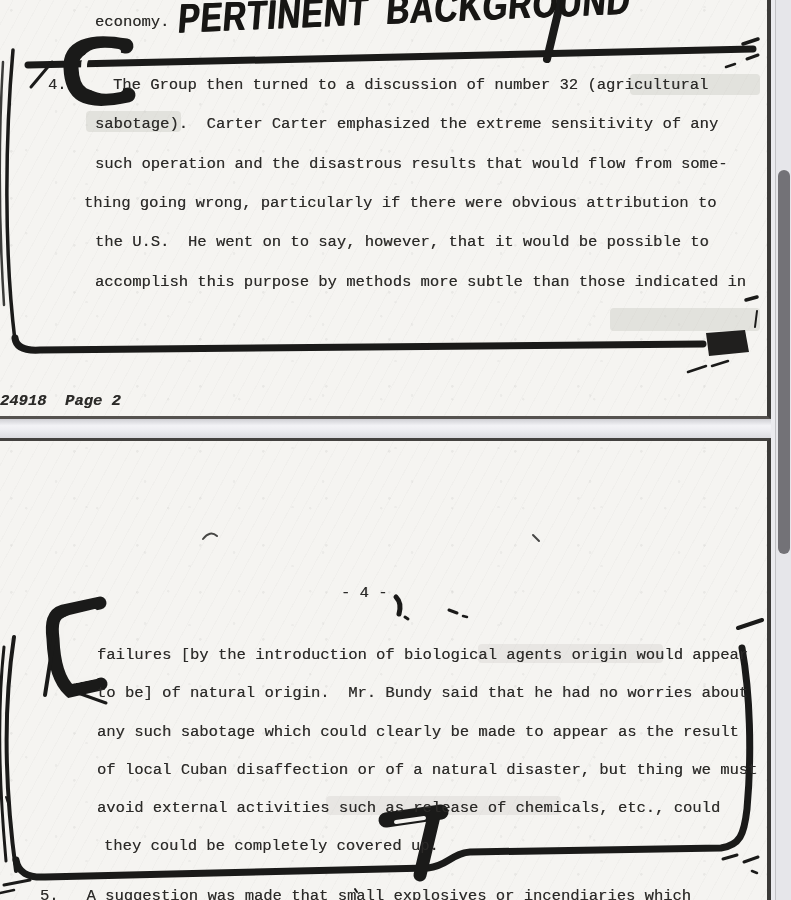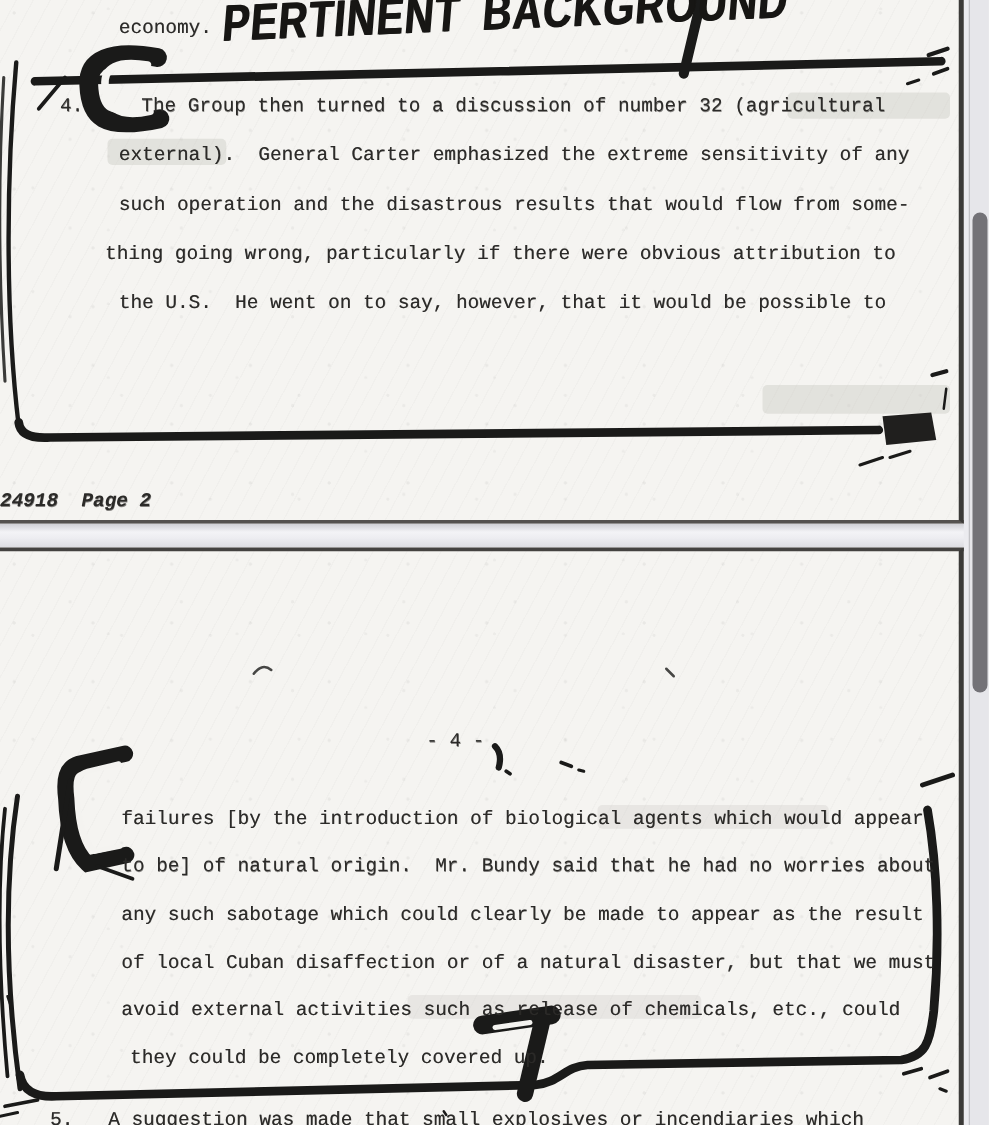--- a/index.html
+++ b/index.html
@@ -58,24 +58,25 @@
     <div class="smudge" style="left:86px;top:111px;width:95px;height:21px"></div>
     <div class="smudge" style="left:610px;top:308px;width:150px;height:23px"></div>
 
     <div class="tw" style="left:95px;top:12px">economy.</div>
 
     <div class="hand-title">PERTINENT BACKGROUND</div>
 
     <div class="tw" style="left:48px;top:75px">4.</div>
 
     <div class="tw" style="left:113px;top:75px">The Group then turned to a discussion of number 32 (agricultural</div>
-    <div class="tw" style="left:95px;top:114px">external).  General Carter emphasized the extreme sensitivity of any</div>
+    <div class="tw" style="left:95px;top:114px">sabotage).  Carter Carter emphasized the extreme sensitivity of any</div>
     <div class="tw" style="left:95px;top:154px">such operation and the disastrous results that would flow from some-</div>
     <div class="tw" style="left:84px;top:193px">thing going wrong, particularly if there were obvious attribution to</div>
     <div class="tw" style="left:95px;top:232px">the U.S.  He went on to say, however, that it would be possible to</div>
+    <div class="tw" style="left:95px;top:272px">accomplish this purpose by methods more subtle than those indicated in</div>
 
     <div class="tw bold" style="left:0px;top:391px">24918  Page 2</div>
 
     <svg class="ink" width="767" height="416" viewBox="0 0 767 416">
       <g stroke="#1a1a19" fill="none" stroke-linecap="round">
 
         <path d="M 28 65 L 400 57 L 753 49" stroke-width="7"></path>
 
         <path d="M 547 59 L 561 0" stroke-width="8"></path>
 
@@ -105,24 +106,24 @@
 
   <div class="gap"></div>
 
   <div class="page page2">
 
     <div class="smudge" style="left:478px;top:203px;width:185px;height:19px;opacity:.3"></div>
     <div class="smudge" style="left:326px;top:355px;width:235px;height:19px;opacity:.3"></div>
 
     <div class="tw" style="left:341px;top:142px">- 4 -</div>
 
-    <div class="tw" style="left:97px;top:204px">failures [by the introduction of biological agents which would appear</div>
+    <div class="tw" style="left:97px;top:204px">failures [by the introduction of biological agents origin would appear</div>
     <div class="tw" style="left:97px;top:242px">to be] of natural origin.  Mr. Bundy said that he had no worries about</div>
     <div class="tw" style="left:97px;top:281px">any such sabotage which could clearly be made to appear as the result</div>
-    <div class="tw" style="left:97px;top:319px">of local Cuban disaffection or of a natural disaster, but that we must</div>
+    <div class="tw" style="left:97px;top:319px">of local Cuban disaffection or of a natural disaster, but thing we must</div>
     <div class="tw" style="left:97px;top:357px">avoid external activities such as release of chemicals, etc., could</div>
     <div class="tw" style="left:104px;top:395px">they could be completely covered up.</div>
 
     <div class="tw" style="left:40px;top:445px">5.   A suggestion was made that small explosives or incendiaries which</div>
 
     <svg class="ink" width="767" height="462" viewBox="0 0 767 462">
       <g stroke="#1a1a19" fill="none" stroke-linecap="round">
 
         <path d="M 203 98 q 7 -9 14 -3" stroke-width="2" opacity=".8"></path>
         <path d="M 533 94 l 6 6" stroke-width="2" opacity=".8"></path>

